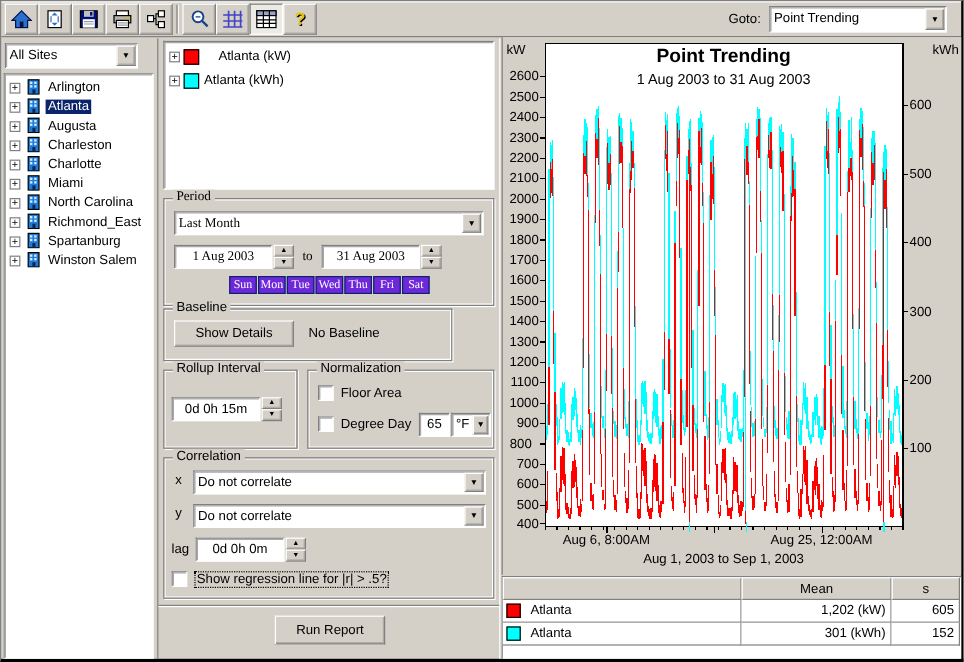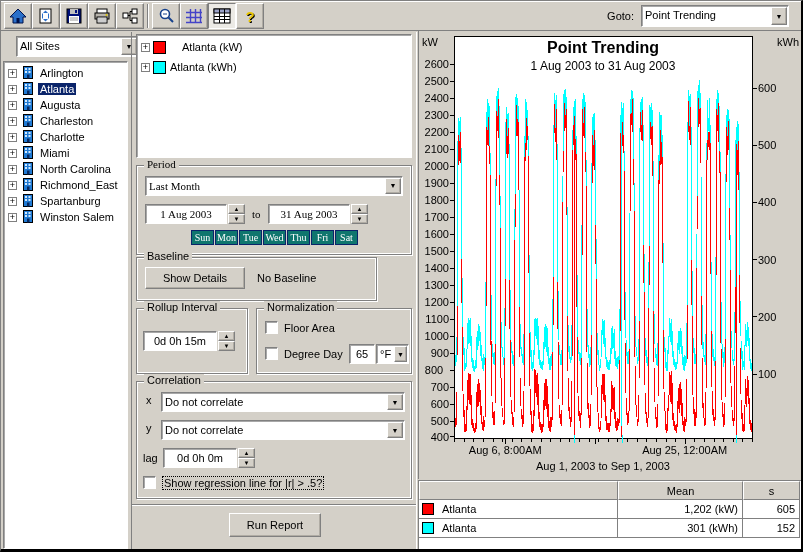--- a/index.html
+++ b/index.html
@@ -18,37 +18,37 @@
   .goto-label{position:absolute;top:9px;left:575px;width:58px;text-align:right;}
   .goto-combo{position:absolute;left:640px;top:4px;width:148px;height:22px;}
   
   .combo{position:absolute;}
   .combo .ctext{position:absolute;left:3px;top:3px;right:18px;white-space:nowrap;overflow:hidden;}
   .combo .cbtn{position:absolute;right:1px;top:1px;bottom:1px;width:16px;display:flex;align-items:center;justify-content:center;font-size:7px;cursor:pointer;}
   
   .spin{position:absolute;width:17px;display:flex;flex-direction:column;}
   .spin .sb{flex:1;display:flex;align-items:center;justify-content:center;font-size:6px;line-height:6px;cursor:pointer;}
   
-  .sidebar-combo{left:15px;top:35px;width:123px;height:21px;}
+  .sidebar-combo{left:3px;top:35px;width:111px;height:21px;}
   .tree{position:absolute;left:2px;top:60px;width:125px;height:488px;overflow:hidden;}
   .tree-item{position:relative;height:16px;display:flex;align-items:center;}
   .exp{width:9px;height:9px;margin-left:4px;background:#fff;border:1px solid #808080;font-size:9px;line-height:7px;text-align:center;flex:none;cursor:pointer;}
   .bld{margin-left:4px;flex:none;}
   .tree-label{margin-left:3px;padding:0 2px;white-space:nowrap;cursor:default;}
   .tree-label.sel{background:#0a246a;color:#fff;}
   
   .middle{position:absolute;left:130px;top:31px;width:286px;height:518px;border-left:1px solid #808080;border-right:1px solid #fff;}
   .legend-box{position:absolute;left:4px;top:2px;width:276px;height:124px;}
   .legend-row{position:relative;height:20px;display:flex;align-items:center;}
   .swatch{width:13px;height:13px;border:1px solid #000;flex:none;}
   .grp{position:absolute;border:1px solid #808080;box-shadow:inset 1px 1px 0 #fff,inset -1px -1px 0 #fff,1px 1px 0 #fff;}
   .grp .ttl{position:absolute;top:-8px;left:7px;background:#d4d0c8;padding:0 3px;}
   .fld{position:absolute;display:flex;align-items:center;justify-content:center;white-space:nowrap;}
   .btn3d{display:flex;align-items:center;justify-content:center;cursor:pointer;}
-  .day-btn{width:23px;height:15px;background:#0f766e;color:#fff;margin-right:1px;display:flex;align-items:center;justify-content:center;font-size:10px;cursor:pointer;border:1px solid #0a246a;}
+  .day-btn{width:23px;height:15px;background:#6d28d9;color:#fff;margin-right:1px;display:flex;align-items:center;justify-content:center;font-size:10px;cursor:pointer;border:1px solid #0a246a;}
   .cb{position:absolute;width:13px;height:13px;cursor:pointer;}
   .dotted{outline:1px dotted #000;}
   .runbar-line{position:absolute;left:0;top:472px;width:100%;border-top:1px solid #808080;border-bottom:1px solid #fff;}
   
   .chart-region{position:absolute;left:417px;top:30px;width:386px;height:448px;background:#d4d0c8;border-left:1px solid #808080;}
   .chart-title{position:absolute;left:35px;top:8px;width:298px;text-align:center;font-size:16px;font-weight:bold;}
   .chart-sub{position:absolute;left:35px;top:28px;width:298px;text-align:center;font-size:12px;}
   .ax-unit-l{position:absolute;left:3px;top:5px;font-size:11px;}
   .ax-unit-r{position:absolute;right:5px;top:5px;font-size:11px;}
   .tickL{position:absolute;left:0;width:30px;text-align:right;font-size:11px;}

